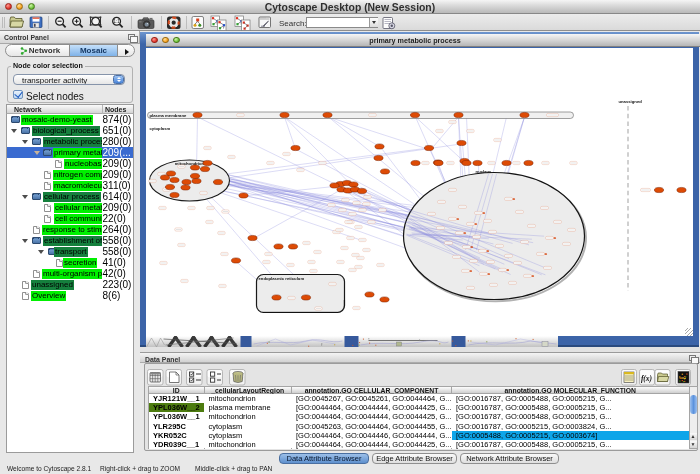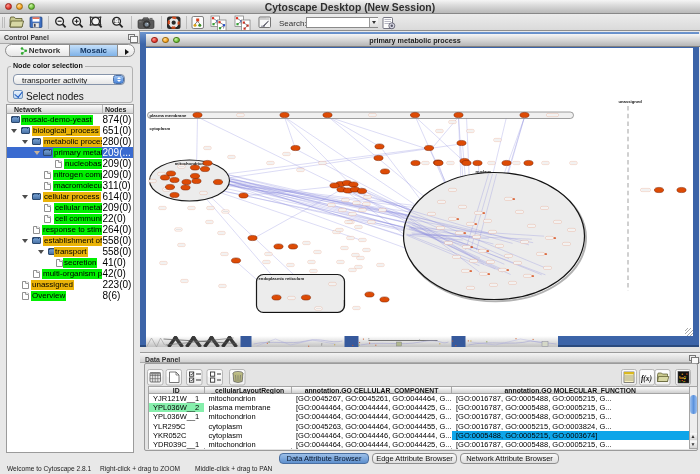--- a/index.html
+++ b/index.html
@@ -38,21 +38,21 @@
 #cbx{left:13px;top:89.5px;width:9.5px;height:9.5px;border-radius:2px;background:linear-gradient(#e8f1fb,#bcd6f0);border:1px solid #6f92bd}
 #cbx:after{content:"";position:absolute;left:1.8px;top:-0.5px;width:3.6px;height:6px;border:solid #1d5ac2;border-width:0 1.7px 1.7px 0;transform:rotate(38deg)}
 #cbxlbl{left:26px;top:90.5px;font-size:10px;color:#111}
 #treebox{left:6px;top:104px;width:127.5px;height:349px;background:#fff;border:1px solid #9b9b9b}
 #treehead{left:6px;top:104px;width:127.5px;height:10px;background:linear-gradient(#fbfbfb,#d4d4d4);border:1px solid #9b9b9b;border-bottom:1px solid #aaa;font-size:7px;font-weight:bold;color:#222}
 #treehead .n1{position:absolute;left:7px;top:1px}
 #treehead .n2{position:absolute;left:98px;top:1px}
 #treehead .dv{position:absolute;left:95px;top:0;width:1px;height:9px;background:#b5b5b5}
 .trow{left:7px;width:126px;height:11px;font-size:8px;color:#000;white-space:nowrap}
 .trow .lbl{position:absolute;top:0.5px;height:10px;line-height:10px;padding:0 1px}
-.bgG{background:#00f000}.bgR{background:#eab308}
+.bgG{background:#00f000}.bgR{background:#15803d}
 .num{position:absolute;left:95.5px;top:0.5px;line-height:10px;font-size:10px;color:#000}
 .tri{position:absolute;top:3.5px;border-left:3.5px solid transparent;border-right:3.5px solid transparent;border-top:4.5px solid #4d4d4d}
 .fold{position:absolute;top:2px;width:9px;height:7px;background:linear-gradient(#7ba3d4,#4a74a8);border:0.5px solid #2d4a70;border-radius:1px}
 .fold:before{content:"";position:absolute;left:0;top:-1.5px;width:4px;height:1.5px;background:#5c87b8;border:0.5px solid #2d4a70;border-bottom:none;border-radius:1px 1px 0 0}
 .page{position:absolute;top:1.5px;width:6.5px;height:8px;background:#fff;border:0.6px solid #909090;border-radius:0 2.5px 0 0}
 .page:after{content:"";position:absolute;right:-0.6px;top:-0.6px;width:2.5px;height:2.5px;background:#e8e8e8;border-left:0.6px solid #909090;border-bottom:0.6px solid #909090;border-radius:0 0 0 2px}
 .selrow{background:#3a6bd0}
 
 #netframe{left:140px;top:31.5px;width:558.5px;height:315.5px;background:linear-gradient(#6e96cf,#3c64a8 12px);border-bottom:2px solid #2a4a7e}
 #nettitle{left:145.5px;top:34px;width:557px;height:12.5px;background:linear-gradient(#f6f6f6,#b6b6b6);border-bottom:1px solid #808080}
@@ -63,21 +63,21 @@
 #grip{right:0.5px;bottom:0.5px;width:8px;height:8px;background:repeating-linear-gradient(135deg,transparent 0,transparent 1.6px,#aaa 1.6px,#aaa 2.4px)}
 
 #gap{left:140px;top:347px;width:560px;height:5px;background:#e2e2e2}
 #dphead{left:140px;top:352px;width:560px;height:11px;background:linear-gradient(#f4f4f4,#d2d2d2);border-top:1px solid #9a9a9a;border-bottom:1px solid #ababab}
 #dphead span{position:absolute;left:5px;top:2.8px;font-size:6.9px;font-weight:bold;color:#333}
 #dpbody{left:144px;top:363px;width:553.5px;height:88px;background:#e4e4e4;border:1px solid #9b9b9b;border-radius:2px}
 
 #dtable{left:148px;top:386px;width:540.5px;height:63px;background:#fff;border:1px solid #a5a5a5}
 .th{position:absolute;top:386px;height:8px;background:linear-gradient(#fdfdfd,#cfcfcf);border:1px solid #a5a5a5;font-size:6.8px;font-weight:bold;color:#111;text-align:center;line-height:7.2px;overflow:visible}
 .td{position:absolute;height:9.2px;font-size:7.5px;color:#000;line-height:9.2px;white-space:nowrap;overflow:hidden;padding-left:4px}
-.td.b{font-weight:normal}
+.td.b{font-weight:bold}
 #vscroll{left:688.5px;top:386px;width:9px;height:63px;background:#eee;border:1px solid #a5a5a5}
 #vthumb{left:689.5px;top:394.5px;width:7px;height:19px;border-radius:3.5px;background:linear-gradient(90deg,#9ec1ef,#5b92dd 50%,#9ec1ef)}
 .sbtn{left:689.5px;width:7px;height:7.5px;background:linear-gradient(#fafafa,#d5d5d5);font-size:5px;color:#333;text-align:center;line-height:7.5px}
 
 .btab{top:452.5px;height:11.5px;border:1px solid #8f8f8f;border-radius:4px;font-size:7.5px;color:#111;text-align:center;line-height:10px;background:linear-gradient(#fafafa,#dedede)}
 .btabsel{background:linear-gradient(#9cbfe8,#5e90ce);border-color:#4a6fa0;color:#06162e}
 
 .status{top:465px;font-size:6.6px;color:#222}
 </style></head>
 <body>
@@ -876,21 +876,21 @@
   </svg>
 <div class="abs" id="dtable"></div>
 <div class="th" style="left:148px;width:56.5px">ID</div>
 <div class="th" style="left:203.5px;width:88.5px">_cellularLayoutRegion</div>
 <div class="th" style="left:291px;width:161px">annotation.GO CELLULAR_COMPONENT</div>
 <div class="th" style="left:451px;width:238.5px">annotation.GO MOLECULAR_FUNCTION</div>
 <div class="td b" style="left:149px;width:54.5px;top:394px;background:#fff">YJR121W__1</div>
 <div class="td" style="left:204.5px;width:86.5px;top:394px;background:#fff">mitochondrion</div>
 <div class="td" style="left:292px;width:159px;top:394px;background:#fff">[GO:0045267, GO:0045261, GO:0044464, G...</div>
 <div class="td" style="left:452px;width:236.5px;top:394px;background:#fff">[GO:0016787, GO:0005488, GO:0005215, G...</div>
-<div class="td b" style="left:149px;width:54.5px;top:403.2px;background:#86efac">YPL036W__2</div>
+<div class="td b" style="left:149px;width:54.5px;top:403.2px;background:#4d7c0f">YPL036W__2</div>
 <div class="td" style="left:204.5px;width:86.5px;top:403.2px;background:#fff">plasma membrane</div>
 <div class="td" style="left:292px;width:159px;top:403.2px;background:#fff">[GO:0044464, GO:0044444, GO:0044425, G...</div>
 <div class="td" style="left:452px;width:236.5px;top:403.2px;background:#fff">[GO:0016787, GO:0005488, GO:0005215, G...</div>
 <div class="td b" style="left:149px;width:54.5px;top:412.4px;background:#fff">YPL036W__1</div>
 <div class="td" style="left:204.5px;width:86.5px;top:412.4px;background:#fff">mitochondrion</div>
 <div class="td" style="left:292px;width:159px;top:412.4px;background:#fff">[GO:0044464, GO:0044444, GO:0044425, G...</div>
 <div class="td" style="left:452px;width:236.5px;top:412.4px;background:#fff">[GO:0016787, GO:0005488, GO:0005215, G...</div>
 <div class="td b" style="left:149px;width:54.5px;top:421.59999999999997px;background:#fff">YLR295C</div>
 <div class="td" style="left:204.5px;width:86.5px;top:421.59999999999997px;background:#fff">cytoplasm</div>
 <div class="td" style="left:292px;width:159px;top:421.59999999999997px;background:#fff">[GO:0045263, GO:0044464, GO:0044455, G...</div>

